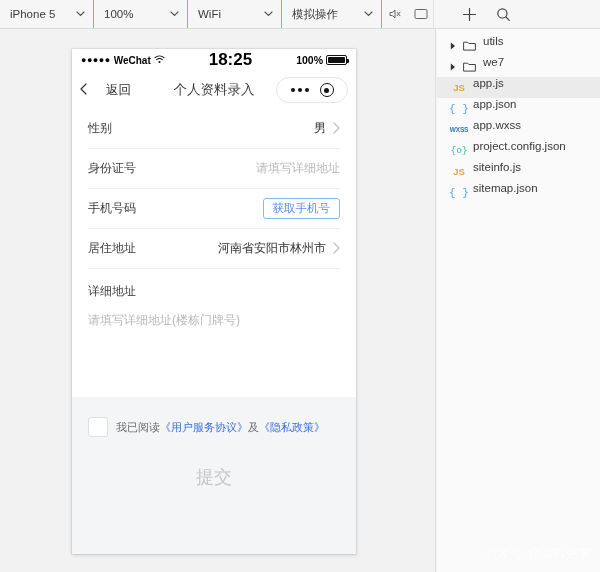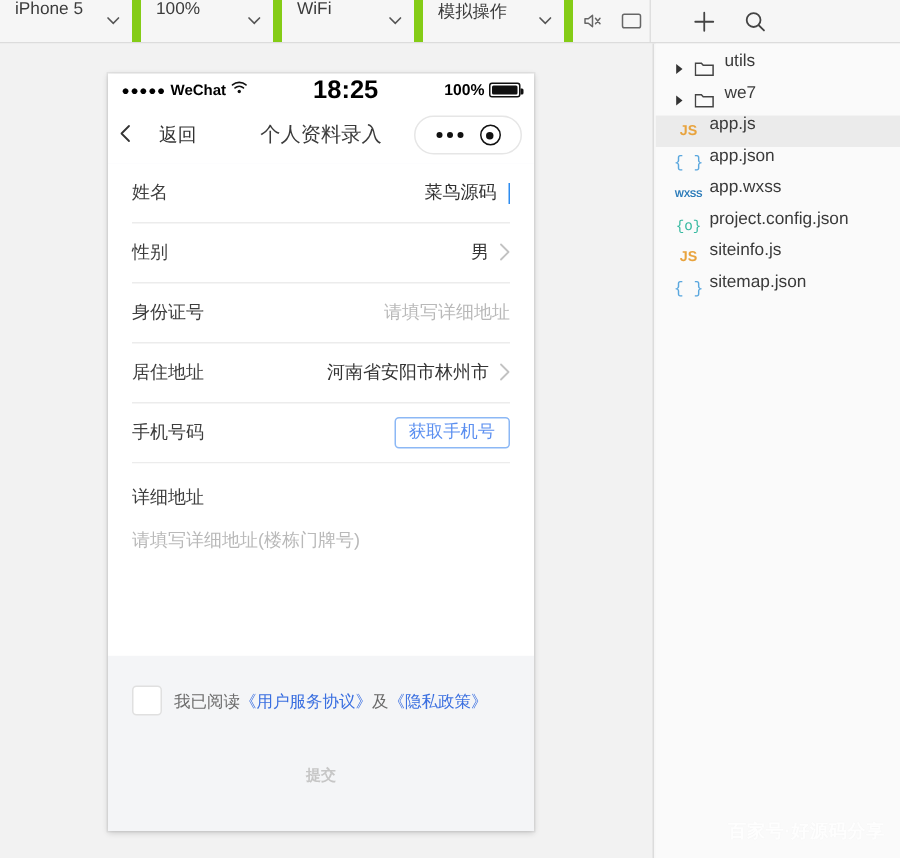--- a/index.html
+++ b/index.html
@@ -13,24 +13,24 @@
   
   .toolbar {
     position: absolute; left: 0; top: 0;
     width: 600px; height: 29px;
     background: #f6f6f6;
     border-bottom: 1px solid #dcdcdc;
     display: flex; align-items: stretch;
   }
   .tb-select {
     position: relative;
-    display: flex; 
+    display: flex; align-items: center;
     height: 100%;
     padding: 0 8px 0 10px;
-    border-right: 6px solid #84cc16;
+    border-right: 1px solid #84cc16;
     font-size: 11.5px; color: #3b3b3b;
     min-width: 0;
   }
   .tb-select .sel-label { white-space: nowrap; }
   .tb-select .caret {
     margin-left: auto; padding-left: 16px;
     display: inline-flex; align-items: center;
   }
   .tb-sel-device { width: 94px; }
   .tb-sel-zoom   { width: 94px; }
@@ -179,23 +179,22 @@
   .checkbox {
     width: 20px; height: 20px; flex: 0 0 20px;
     background: #fff; border: 1px solid #e0e0e0; border-radius: 3px;
   }
   .agree a { color: #3a6fe0; text-decoration: none; }
   .submit {
     margin: 22px 20px 0;
     height: 36px; border-radius: 4px;
     background: #f4f5f7; color: #c6c6c6;
     display: flex; align-items: center; justify-content: center;
-    font-size: 10px;
+    font-size: 18px;
     border: none;
-    font-weight: bold;
   }
 
   
   .tree { padding-top: 6px; font-size: 11.5px; color: #3a3a3a; }
   .tree-row {
     height: 21px;
     display: flex; 
     padding-left: 10px;
     white-space: nowrap;
   }
@@ -340,64 +339,57 @@
           <span class="cap-target">
               <i></i>
             </span>
         </div>
       </div>
 
       <div class="screen-body">
 
         <div class="card">
 
-          <div class="row">
-            <span class="lbl">姓名</span>
-            <span class="val">
-              <span>菜鸟源码</span>
-              <span class="caret-input"></span>
-            </span>
-          </div>
 
           <div class="row">
             <span class="lbl">性别</span>
             <span class="val">
               <span>男</span>
               <span class="caret-r">
                 <svg width="7" height="12" viewBox="0 0 7 12">
                     <path d="M1 1l5 5-5 5" stroke="#c2c2c2" stroke-width="1.2" fill="none" stroke-linecap="round" stroke-linejoin="round"></path>
                   </svg>
               </span>
             </span>
           </div>
 
           <div class="row">
             <span class="lbl">身份证号</span>
             <span class="val placeholder">请填写详细地址</span>
           </div>
 
           <div class="row">
+            <span class="lbl">手机号码</span>
+            <span class="val">
+              <button class="phone-btn">获取手机号</button>
+            </span>
+          </div>
+
+          <div class="row">
             <span class="lbl">居住地址</span>
             <span class="val">
               <span>河南省安阳市林州市</span>
               <span class="caret-r">
                 <svg width="7" height="12" viewBox="0 0 7 12">
                     <path d="M1 1l5 5-5 5" stroke="#c2c2c2" stroke-width="1.2" fill="none" stroke-linecap="round" stroke-linejoin="round"></path>
                   </svg>
               </span>
             </span>
           </div>
 
-          <div class="row">
-            <span class="lbl">手机号码</span>
-            <span class="val">
-              <button class="phone-btn">获取手机号</button>
-            </span>
-          </div>
-
           <div class="addr-block">
             <div class="addr-label">详细地址</div>
             <div class="addr-ph">请填写详细地址(楼栋门牌号)</div>
           </div>
 
           <div class="card-spacer"></div>
         </div>
 
         <div class="agree">
           <span class="checkbox"></span>

